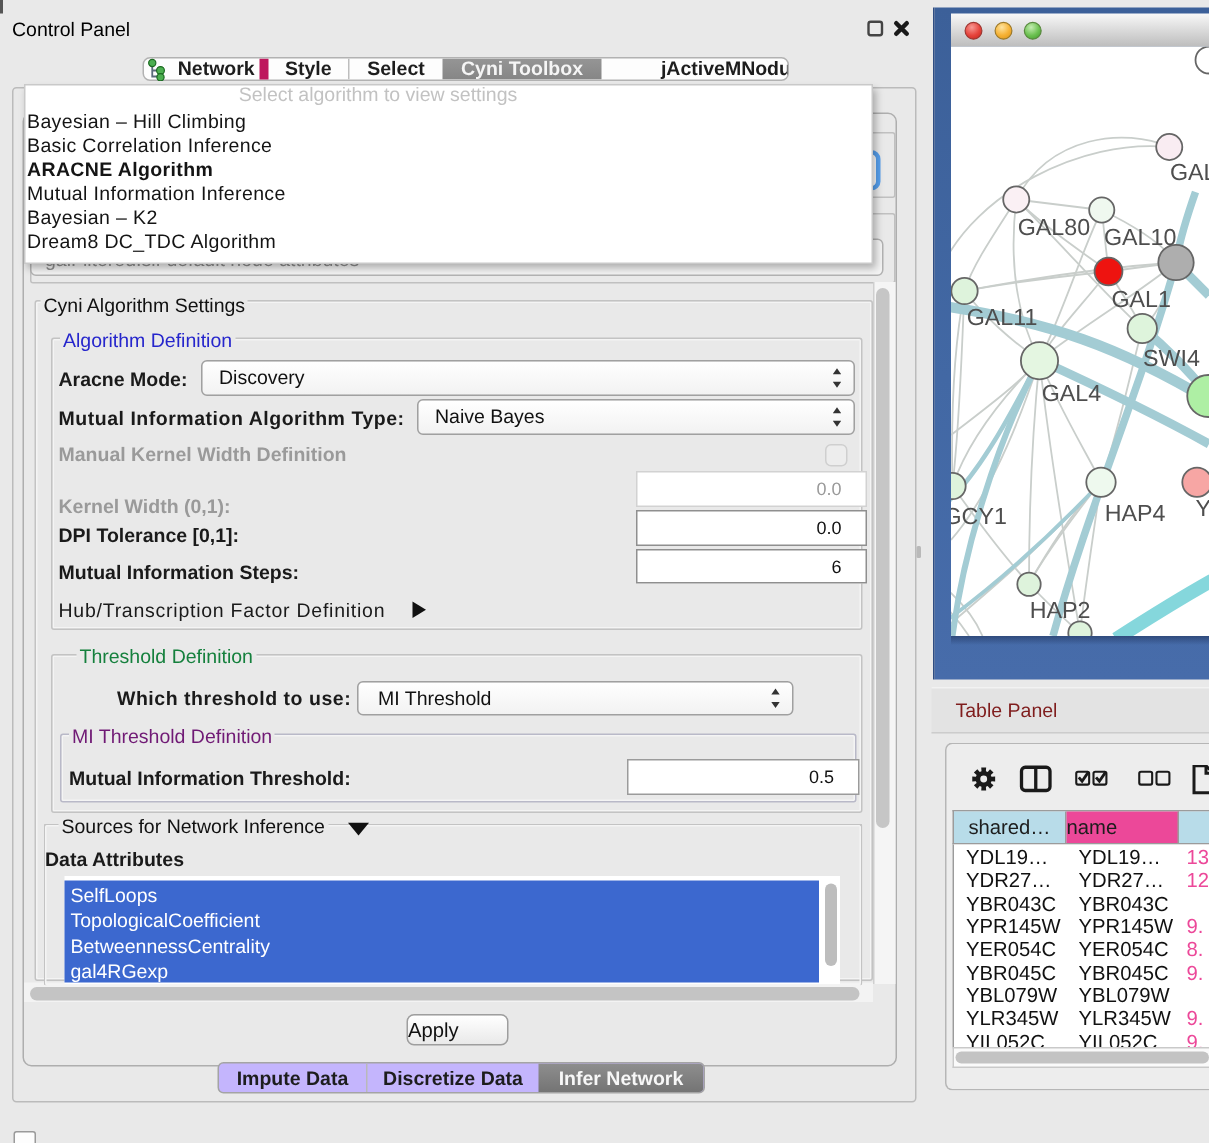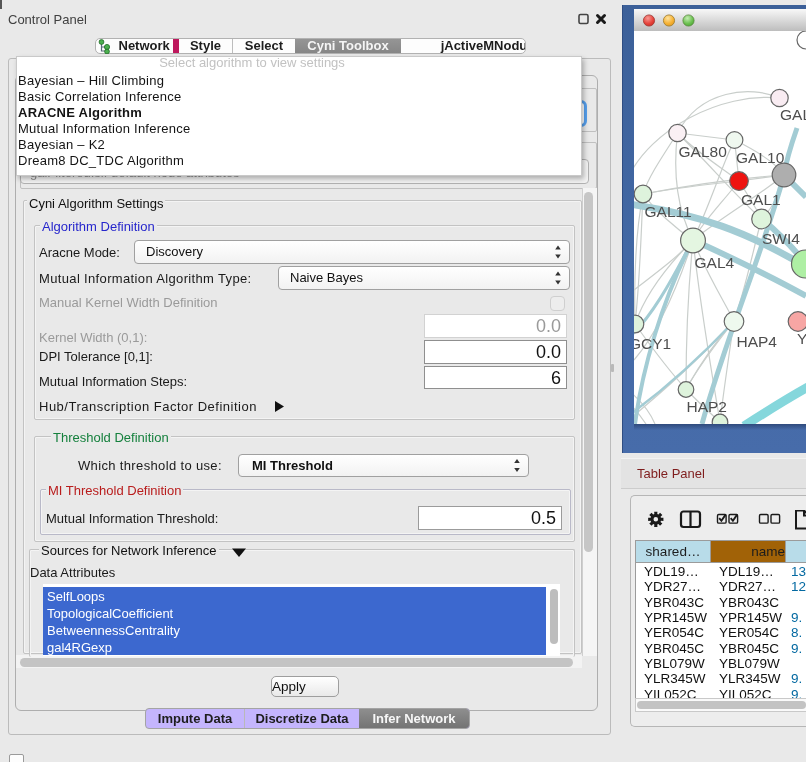--- a/index.html
+++ b/index.html
@@ -1,35 +1,35 @@
 <!DOCTYPE html>
 <html><head>
 <meta charset="utf-8">
 <style>
 html,body{margin:0;padding:0;}
 body{width:806px;height:762px;overflow:hidden;position:relative;background:#e9e9e9;
  font-family:"Liberation Sans",sans-serif;-webkit-font-smoothing:antialiased;}
 .abs{position:absolute;}
 .lbl{position:absolute;font-size:13px;color:#1a1a1a;white-space:nowrap;}
-.bold{font-weight:normal;}
+.bold{font-weight:bold;}
 .gray{color:#9a9a9a;}
-.field{position:absolute;background:#fff;border:1px solid #8f8f8f;font-size:18px;
- color:#111;text-align:right;padding-right:5px;line-height:22px;white-space:nowrap;}
+.field{position:absolute;background:#fff;border:1px solid #8f8f8f;font-size:12px;
+ color:#111;text-align:right;padding-right:16px;line-height:22px;white-space:nowrap;}
 .combo{position:absolute;background:linear-gradient(#ffffff,#f2f2f2);border:1px solid #a0a0a0;
  border-radius:4px;font-size:13px;color:#111;white-space:nowrap;}
 .combo .ar{position:absolute;right:7px;top:0;bottom:0;}
 .gbox{position:absolute;border:1px solid #c3c3c3;border-radius:2px;box-shadow:0 0 0 1px #f4f4f4 inset;}
 .gtitle{position:absolute;font-size:13px;background:#e9e9e9;padding:0 2px;white-space:nowrap;}
 </style>
 </head>
 <body>
 
 <div class="abs" style="left:0;top:0;width:2px;height:9px;background:#555;"></div>
 
-<div class="abs" style="left:8px;top:12px;font-size:13px;color:#404040;">Control Panel</div>
+<div class="abs" style="left:8px;top:12px;font-size:13px;color:#000000;">Control Panel</div>
 <svg class="abs" style="left:577px;top:12px;" width="32" height="14" viewBox="0 0 32 14">
  <rect x="2" y="2.5" width="9" height="9" rx="1.5" fill="none" stroke="#444" stroke-width="1.6"></rect>
  <path d="M20.5 3.5 L27.5 10.5 M27.5 3.5 L20.5 10.5" stroke="#1a1a1a" stroke-width="3" stroke-linecap="round"></path>
 </svg>
 
 <div class="abs" style="left:8px;top:58px;width:601px;height:675px;border:1px solid #bbb;border-radius:3px;background:#e9e9e9;"></div>
 
 <div class="abs" style="left:15px;top:75px;width:581px;height:634px;border:1px solid #aeaeae;border-radius:6px;background:#e9e9e9;"></div>
 
 <div class="abs" style="left:20px;top:88px;width:575px;height:42px;border:1px solid #c0c0c0;border-radius:2px;"></div>
@@ -75,27 +75,27 @@
 
 <div class="lbl" style="left:39px;top:399px;letter-spacing:0.5px;">Hub/Transcription Factor Definition</div>
 <svg class="abs" style="left:273px;top:400px;" width="12" height="13">
     <path d="M2 1 L11 6.5 L2 12 Z" fill="#111"></path>
   </svg>
 
 <div class="gbox" style="left:34px;top:436px;width:539px;height:104px;"></div>
 <div class="gtitle" style="left:39px;top:430px;color:#15803d;margin-left:12px;">Threshold Definition</div>
 
 <div class="lbl bold" style="left:78px;top:458px;letter-spacing:0.35px;">Which threshold to use:</div>
-<div class="combo" style="left:238px;top:454px;width:289px;height:21px;line-height:21px;font-weight:bold;"><span style="margin-left:13px;">MI Threshold</span>
+<div class="combo" style="left:238px;top:454px;width:289px;height:21px;line-height:21px;"><span style="margin-left:13px;">MI Threshold</span>
  <svg class="ar" width="8" height="21">
       <path d="M4 4 L6.8 8 L1.2 8 Z M4 17 L6.8 13 L1.2 13 Z" fill="#333"></path>
     </svg></div>
 
 <div class="gbox" style="left:40px;top:489px;width:529px;height:44px;border-color:#b9b9c8;"></div>
-<div class="gtitle" style="left:46px;top:483px;color:#b91c1c;">MI Threshold Definition</div>
+<div class="gtitle" style="left:46px;top:483px;color:#701a75;">MI Threshold Definition</div>
 <div class="lbl bold" style="left:46px;top:511px;">Mutual Information Threshold:</div>
 <div class="field" style="left:418px;top:506px;width:137px;height:22px;border-color:#9b9b9b;">0.5</div>
 
 <div class="gbox" style="left:29px;top:549px;width:544px;height:107px;border-bottom:none;"></div>
 <div class="gtitle" style="left:39px;top:543px;color:#111;">Sources for Network Inference</div>
 <svg class="abs" style="left:231px;top:547px;" width="16" height="11">
     <path d="M1 1.5 L15 1.5 L8 10 Z" fill="#111"></path>
   </svg>
 <div class="lbl bold" style="left:30px;top:565px;">Data Attributes</div>
 
@@ -266,24 +266,24 @@
   <path d="M72.2 8.2 l2.2 2.6 4.4 -6.4" stroke-width="1.9"></path>
   <path d="M83.7 8.2 l2.2 2.6 4.4 -6.4" stroke-width="1.9"></path>
   <rect x="112.5" y="4.5" width="8.6" height="8.6" rx="1.2"></rect>
   <rect x="124" y="4.5" width="8.6" height="8.6" rx="1.2"></rect>
  </g>
  <path d="M149 0.5 h8 l5 5 v13 h-13 Z M157 0.5 v5 h5" fill="none" stroke="#1a1a1a" stroke-width="2"></path>
 </svg>
 
 <div class="abs" style="left:635px;top:540px;width:171px;height:23px;border:1px solid #9b9b9b;border-right:none;box-sizing:border-box;font-size:13.5px;color:#1d1d1d;">
  <div class="abs" style="left:0;top:0;width:74px;height:21px;background:#b8dce9;border-right:1px solid #9b9b9b;text-align:center;line-height:21px;">shared…</div>
- <div class="abs" style="left:75px;top:0;width:74px;height:21px;background:#a16207;border-right:1px solid #9b9b9b;text-align:right;line-height:21px;">name</div>
+ <div class="abs" style="left:75px;top:0;width:74px;height:21px;background:#ec4899;border-right:1px solid #9b9b9b;text-align:left;line-height:21px;">name</div>
  <div class="abs" style="left:150px;top:0;width:21px;height:21px;background:#b8dce9;"></div>
 </div>
 
 <div class="abs" style="left:635px;top:563px;width:171px;height:135px;background:#fff;border-left:1px solid #9b9b9b;box-sizing:border-box;overflow:hidden;">
  <div class="abs" style="left:8px;top:1px;font-size:13.5px;color:#111;line-height:15.35px;">YDL19…<br>YDR27…<br>YBR043C<br>YPR145W<br>YER054C<br>YBR045C<br>YBL079W<br>YLR345W<br>YIL052C</div>
  <div class="abs" style="left:83px;top:1px;font-size:13.5px;color:#111;line-height:15.35px;">YDL19…<br>YDR27…<br>YBR043C<br>YPR145W<br>YER054C<br>YBR045C<br>YBL079W<br>YLR345W<br>YIL052C</div>
- <div class="abs" style="left:155px;top:1px;font-size:13.5px;color:#0369a1;line-height:15.35px;">13<br>12<br>&nbsp;<br>9.<br>8.<br>9.<br>&nbsp;<br>9.<br>9.</div>
+ <div class="abs" style="left:155px;top:1px;font-size:13.5px;color:#ec4899;line-height:15.35px;">13<br>12<br>&nbsp;<br>9.<br>8.<br>9.<br>&nbsp;<br>9.<br>9.</div>
 </div>
 
 <div class="abs" style="left:635px;top:698px;width:171px;height:14px;background:#fafafa;border:1px solid #c9c9c9;border-right:none;box-sizing:border-box;"></div>
 <div class="abs" style="left:637px;top:700.5px;width:169px;height:8px;background:#c3c3c3;border-radius:4px;"></div>
 
 </body></html>

